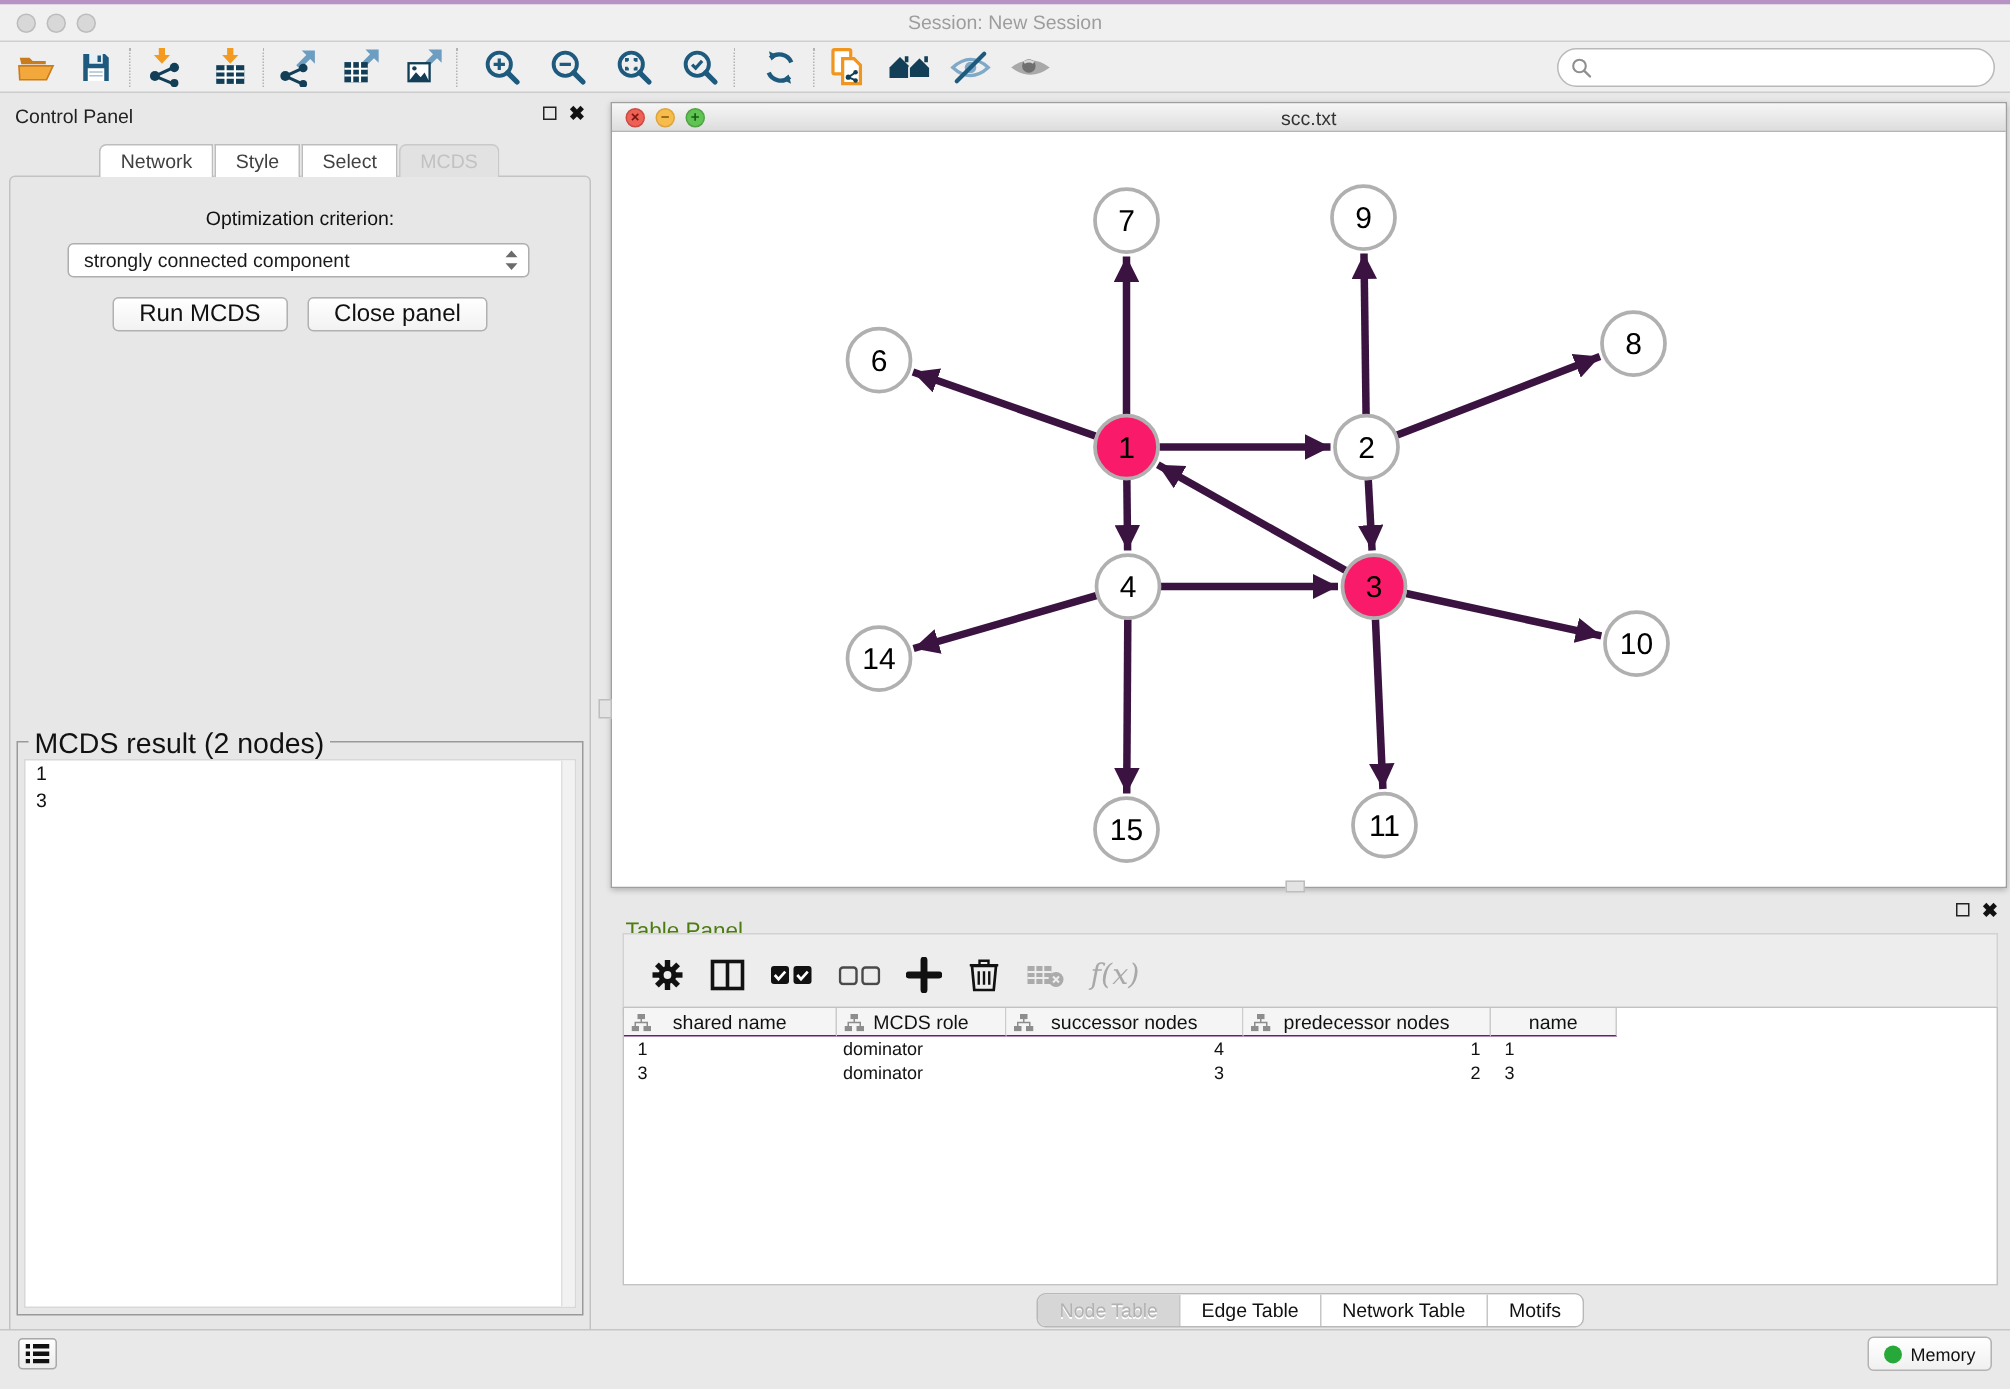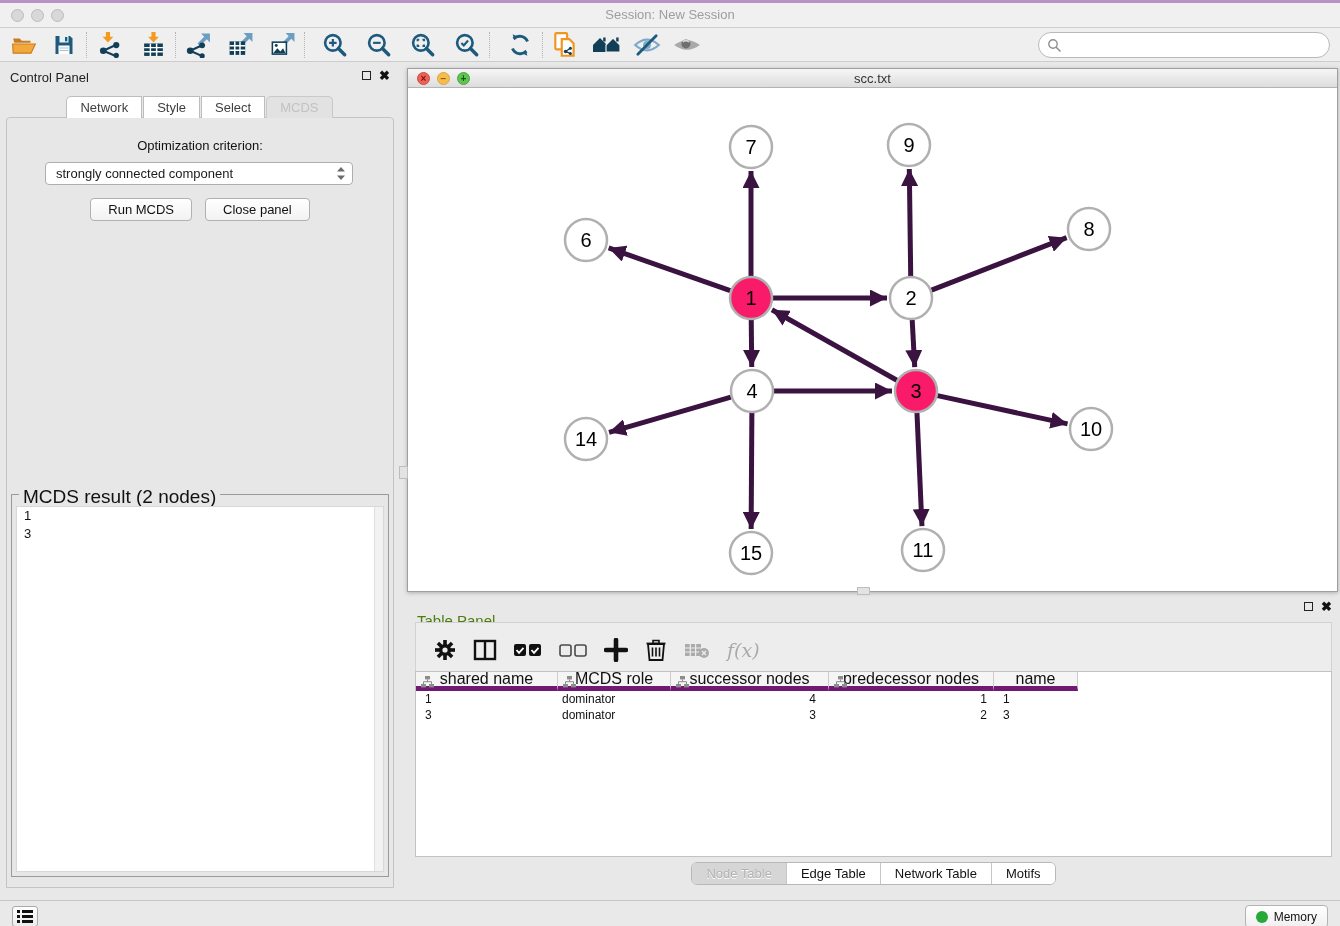--- a/index.html
+++ b/index.html
@@ -29,21 +29,21 @@
   .close-glyph { font-size:13px; font-weight:bold; color:#111; line-height:11px; }
   .cp-tabs { position:absolute; top:34px; left:0; right:0; display:flex; justify-content:center; z-index:3; }
   .tab { padding:3px 13px 3px; font-size:13px; background:#ffffff; border:1px solid #bdbdbd; border-bottom:none; color:#404040; margin-right:1px; }
   .tab:first-child { border-top-left-radius:5px; }
   .tab.tab-active { background:#e2e2e2; color:#c2c2c2; border-color:#c9c9c9; border-radius:5px 5px 0 0; }
   .cp-body { position:absolute; top:55px; left:6px; right:6px; bottom:7px; background:#e7e7e7; border:1px solid #c3c3c3; border-radius:4px 4px 0 0; }
   .opt-label { position:absolute; top:20px; left:0; right:0; text-align:center; font-size:13px; color:#111; }
   .criterion-select { position:absolute; top:44px; left:38px; right:40px; height:23px; background:#ffffff; border:1px solid #aeaeae; border-radius:4px; display:flex; align-items:center; padding-left:10px; font-size:13px; }
   .sel-stepper { margin-left:auto; margin-right:6px; }
   .cp-buttons { position:absolute; top:80px; left:0; right:0; display:flex; justify-content:center; gap:13px; }
-  .pushbtn { height:23px; padding:0 17px; background:linear-gradient(#ffffff,#f2f2f2); border:1px solid #b1b1b1; border-radius:4px; font-size:13px; font-family:"Liberation Sans", sans-serif; color:#111; }
+  .pushbtn { height:23px; padding:0 17px; background:linear-gradient(#ffffff,#f2f2f2); border:1px solid #b1b1b1; border-radius:4px; font-size:16px; font-family:"Liberation Sans", sans-serif; color:#111; }
   .result-box { position:absolute; top:376px; left:4px; right:4px; bottom:10px; border:1px solid #9a9a9a; }
   .result-legend { position:absolute; top:-9px; left:7px; background:#e7e7e7; padding:0 4px; font-size:19px; color:#111; }
   .result-inner { position:absolute; top:11px; left:4px; right:4px; bottom:4px; background:#ffffff; border:1px solid #d8d8d8; overflow:hidden; }
   .result-scroll { position:absolute; top:0; right:0; bottom:0; width:9px; background:#f2f2f2; border-left:1px solid #e0e0e0; }
   .result-line { padding:1px 0 1px 7px; font-size:13px; line-height:16px; color:#111; }
 
   
   .net-window { position:absolute; left:407px; top:68px; width:931px; height:524px; background:#ffffff; border:1px solid #9f9f9f; box-shadow:0 1px 4px rgba(0,0,0,0.25); }
   .net-titlebar { position:absolute; top:0; left:0; right:0; height:19px; background:linear-gradient(#f6f6f6,#dddddd); border-bottom:1px solid #b4b4b4; }
   .net-title { position:absolute; top:2px; left:0; right:0; text-align:center; font-size:13px; color:#333; }
@@ -57,36 +57,36 @@
 
   
   .table-panel { position:absolute; left:407px; top:597px; width:933px; height:293px; }
   .tp-header { position:absolute; top:15px; left:10px; font-size:15px; color:#4d7c0f; }
   .tp-btns { position:absolute; top:4px; right:8px; display:flex; gap:8px; align-items:center; }
   .tp-toolbar { position:absolute; top:25px; left:8px; right:8px; height:55px; background:#ededed; border:1px solid #d2d2d2; display:flex; align-items:center; gap:17px; padding-left:18px; }
   .tp-tool { display:flex; align-items:center; justify-content:center; height:28px; }
   .fx-label { font-family:"DejaVu Serif", serif; font-style:italic; font-size:19px; color:#a9a9a9; }
   .tp-table { position:absolute; top:74px; left:8px; right:8px; bottom:33px; background:#ffffff; border:1px solid #c2c2c2; overflow:hidden; }
   .thead { display:flex; height:19px; }
-  .th { position:relative; background:#f5f5f5; border-right:1px solid #cccccc; border-bottom:5px solid #701a75; font-size:16px; color:#111; display:flex; align-items:center; justify-content:center; }
+  .th { position:relative; background:#f5f5f5; border-right:1px solid #cccccc; border-bottom:1px solid #701a75; font-size:13px; color:#111; display:flex; align-items:center; justify-content:center; }
   .th .hicon { position:absolute; left:5px; top:4px; }
   .c0 { width:142px; } .c1 { width:113px; } .c2 { width:158px; } .c3 { width:165px; } .c4 { width:84px; }
   .trow { display:flex; height:16px; font-size:12px; color:#111; }
   .td { display:flex; align-items:center; }
   .td.c0 { padding-left:9px; } .td.c1 { padding-left:4px; } .td.c4 { padding-left:9px; }
   .td.c2 { justify-content:flex-end; padding-right:13px; }
   .td.c3 { justify-content:flex-end; padding-right:7px; }
   .tp-tabs { position:absolute; left:0; right:0; bottom:4px; height:25px; display:flex; justify-content:center; align-items:center; }
   .seg-group { display:inline-flex; border:1px solid #b8b8b8; border-radius:6px; overflow:hidden; background:#ffffff; }
   .seg { padding:3px 14px; font-size:13px; background:#ffffff; color:#111; border-left:1px solid #c6c6c6; }
   .seg:first-child { border-left:none; }
   .seg.seg-active { background:#d6d6d6; color:#b2b2b2; text-shadow:0 1px 0 #ffffff; }
 
   
-  .statusbar { position:absolute; left:0; right:0; bottom:0; height:26px; background:#e9e9e9; border-top:1px solid #c6c6c6; }
+  .statusbar { position:absolute; left:0; right:0; bottom:0; height:40px; background:#e9e9e9; border-top:1px solid #c6c6c6; }
   .list-btn { position:absolute; left:12px; top:5px; width:26px; height:21px; background:linear-gradient(#ffffff,#ececec); border:1px solid #a9a9a9; border-radius:3px; display:flex; align-items:center; justify-content:center; }
   .memory-btn { position:absolute; right:12px; top:4px; height:23px; padding:0 10px; background:linear-gradient(#ffffff,#f0f0f0); border:1px solid #b3b3b3; border-radius:4px; display:flex; align-items:center; gap:6px; font-size:12px; color:#111; }
   .mem-dot { width:12px; height:12px; border-radius:50%; background:#27a93a; }
 </style>
 </head>
 <body>
 
 <div class="top-strip"></div>
 <div class="mac-titlebar">
   <span class="traffic t-inactive" style="left:11px"></span>

